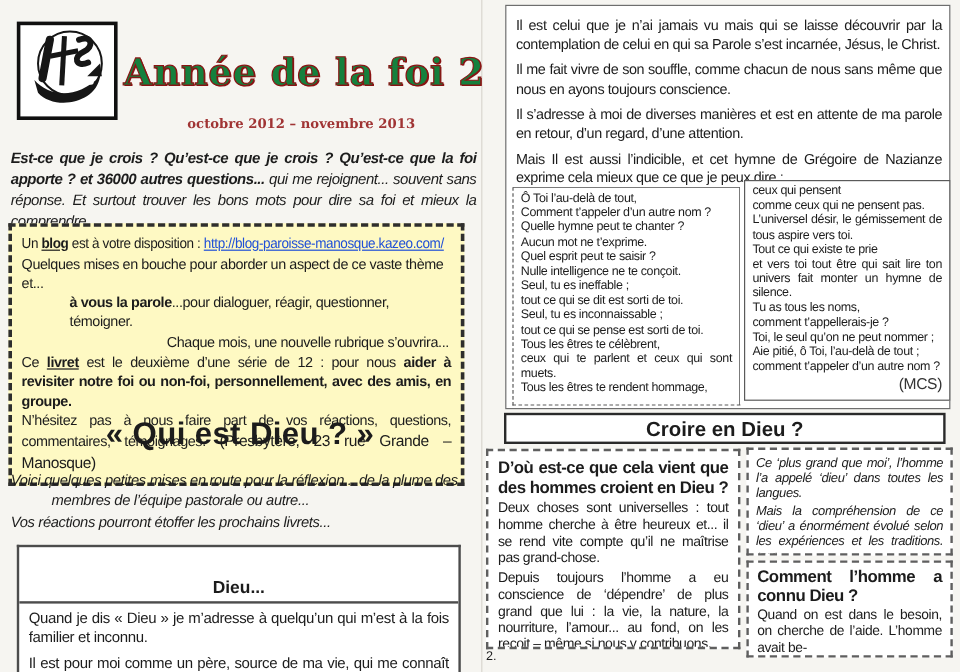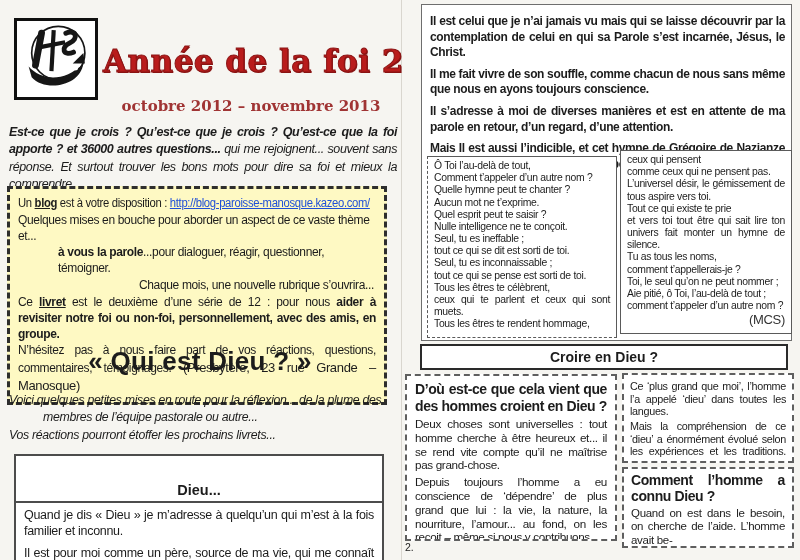--- a/index.html
+++ b/index.html
@@ -17,26 +17,26 @@
   .logo-box{
     position:absolute;left:14px;top:18px;width:84px;height:82px;
     border:3px solid #101010;background:#fff;box-sizing:border-box;
   }
   .logo-box svg{width:100%;height:100%;display:block;}
   .main-title{
     position:absolute;left:103px;top:46px;width:296px;
     text-align:center;white-space:nowrap;
     font-family:"DejaVu Serif", serif;font-weight:bold;
     font-size:31px;letter-spacing:.5px;line-height:1;
-    color:#b91c1c;-webkit-text-stroke:1px #8a1414;
+    color:#15803d;-webkit-text-stroke:1px #8a1414;
     text-shadow:1px 1px 0 #8a1414;
   }
   .subtitle{
     position:absolute;left:103px;top:97px;width:296px;text-align:center;
-    font-family:"DejaVu Serif", serif;font-size:15px;font-weight:bold;
+    font-family:"DejaVu Serif", serif;font-size:11px;font-weight:bold;
     color:#a03434;
   }
   .intro{
     position:absolute;left:9px;top:124px;width:388px;
     font-style:italic;font-size:12.5px;letter-spacing:-.4px;
     line-height:1.38;text-align:justify;
   }
   .intro .b{font-weight:bold;}
   .blog-box{
     position:absolute;left:7px;top:186px;width:380px;box-sizing:border-box;
@@ -70,53 +70,53 @@
     padding:2px 0 3px 0;border-bottom:2px solid #4c4c4c;margin-top:24px;
   }
   .dieu-box p{margin:4px 8px 5px 8px;font-size:12.5px;letter-spacing:-.3px;line-height:1.3;text-align:justify;}
 
   
   .top-box{
     position:absolute;left:421px;top:4px;width:371px;height:337px;box-sizing:border-box;
     border:1px solid #6e6e6e;background:#fff;
   }
   .top-box .tp{margin:0;padding:0 6px 0 8px;font-size:12px;letter-spacing:-.35px;line-height:1.3;text-align:justify;}
-  .tp-wrap{padding-top:9px;font-weight:bold;}
+  .tp-wrap{padding-top:9px;}
   .top-box .tp + .tp{margin-top:6px;}
   .hymn{
     position:absolute;box-sizing:border-box;background:#fff;overflow:hidden;
     font-size:10.4px;letter-spacing:-.3px;line-height:1.17;
   }
   .hymn-left{
     left:427px;top:156px;width:190px;height:182px;
     border:1px solid #5a5a5a;border-left-style:dashed;border-bottom-style:dashed;
     padding:3px 6px;
   }
   .hymn-right{
     left:620px;top:150px;width:172px;height:184px;
     border:1px solid #5a5a5a;padding:3px 6px;
   }
   .hymn .hl{text-align:justify;}
   .hymn-credit{text-align:right;font-size:13px;color:#333;}
   .croire-box{
     position:absolute;left:420px;top:344px;width:368px;height:26px;box-sizing:border-box;
     border:2px solid #2a2a2a;background:#fff;
-    text-align:center;font-weight:bold;font-size:14px;line-height:23px;
+    text-align:center;font-weight:bold;font-size:17px;line-height:23px;
   }
   .zigzag{
     position:absolute;box-sizing:border-box;background:#fff;overflow:hidden;
     border:2px dashed #5f5f5f;
   }
   .dou-box{left:405px;top:374px;width:212px;height:167px;padding:5px 8px;}
   .col-heading{
     font-weight:bold;font-size:14px;letter-spacing:-.4px;line-height:1.18;text-align:justify;margin:0 0 3px 0;
   }
   .col-p{margin:3px 0 0 0;font-size:11.7px;letter-spacing:-.35px;line-height:1.18;text-align:justify;}
   .plus-grand-box{left:622px;top:373px;width:172px;height:90px;padding:3px 6px;}
-  .plus-grand-box .col-p{font-size:10.8px;letter-spacing:-.3px;line-height:1.17;margin-top:2px;}
+  .plus-grand-box .col-p{font-size:10.8px;letter-spacing:-.3px;line-height:1.17;margin-top:2px;font-style:italic;}
   .credit{font-size:8.5px;}
   .comment-box{left:622px;top:467px;width:172px;height:81px;padding:3px 7px;}
   .comment-box .col-heading{font-size:14px;line-height:1.15;}
   .comment-box .col-p{font-size:11.5px;line-height:1.15;letter-spacing:-.3px;margin-top:3px;}
   .page-number{position:absolute;left:405px;top:541px;font-size:10.5px;}
 </style>
 </head>
 <body>
 
 <div id="root">

